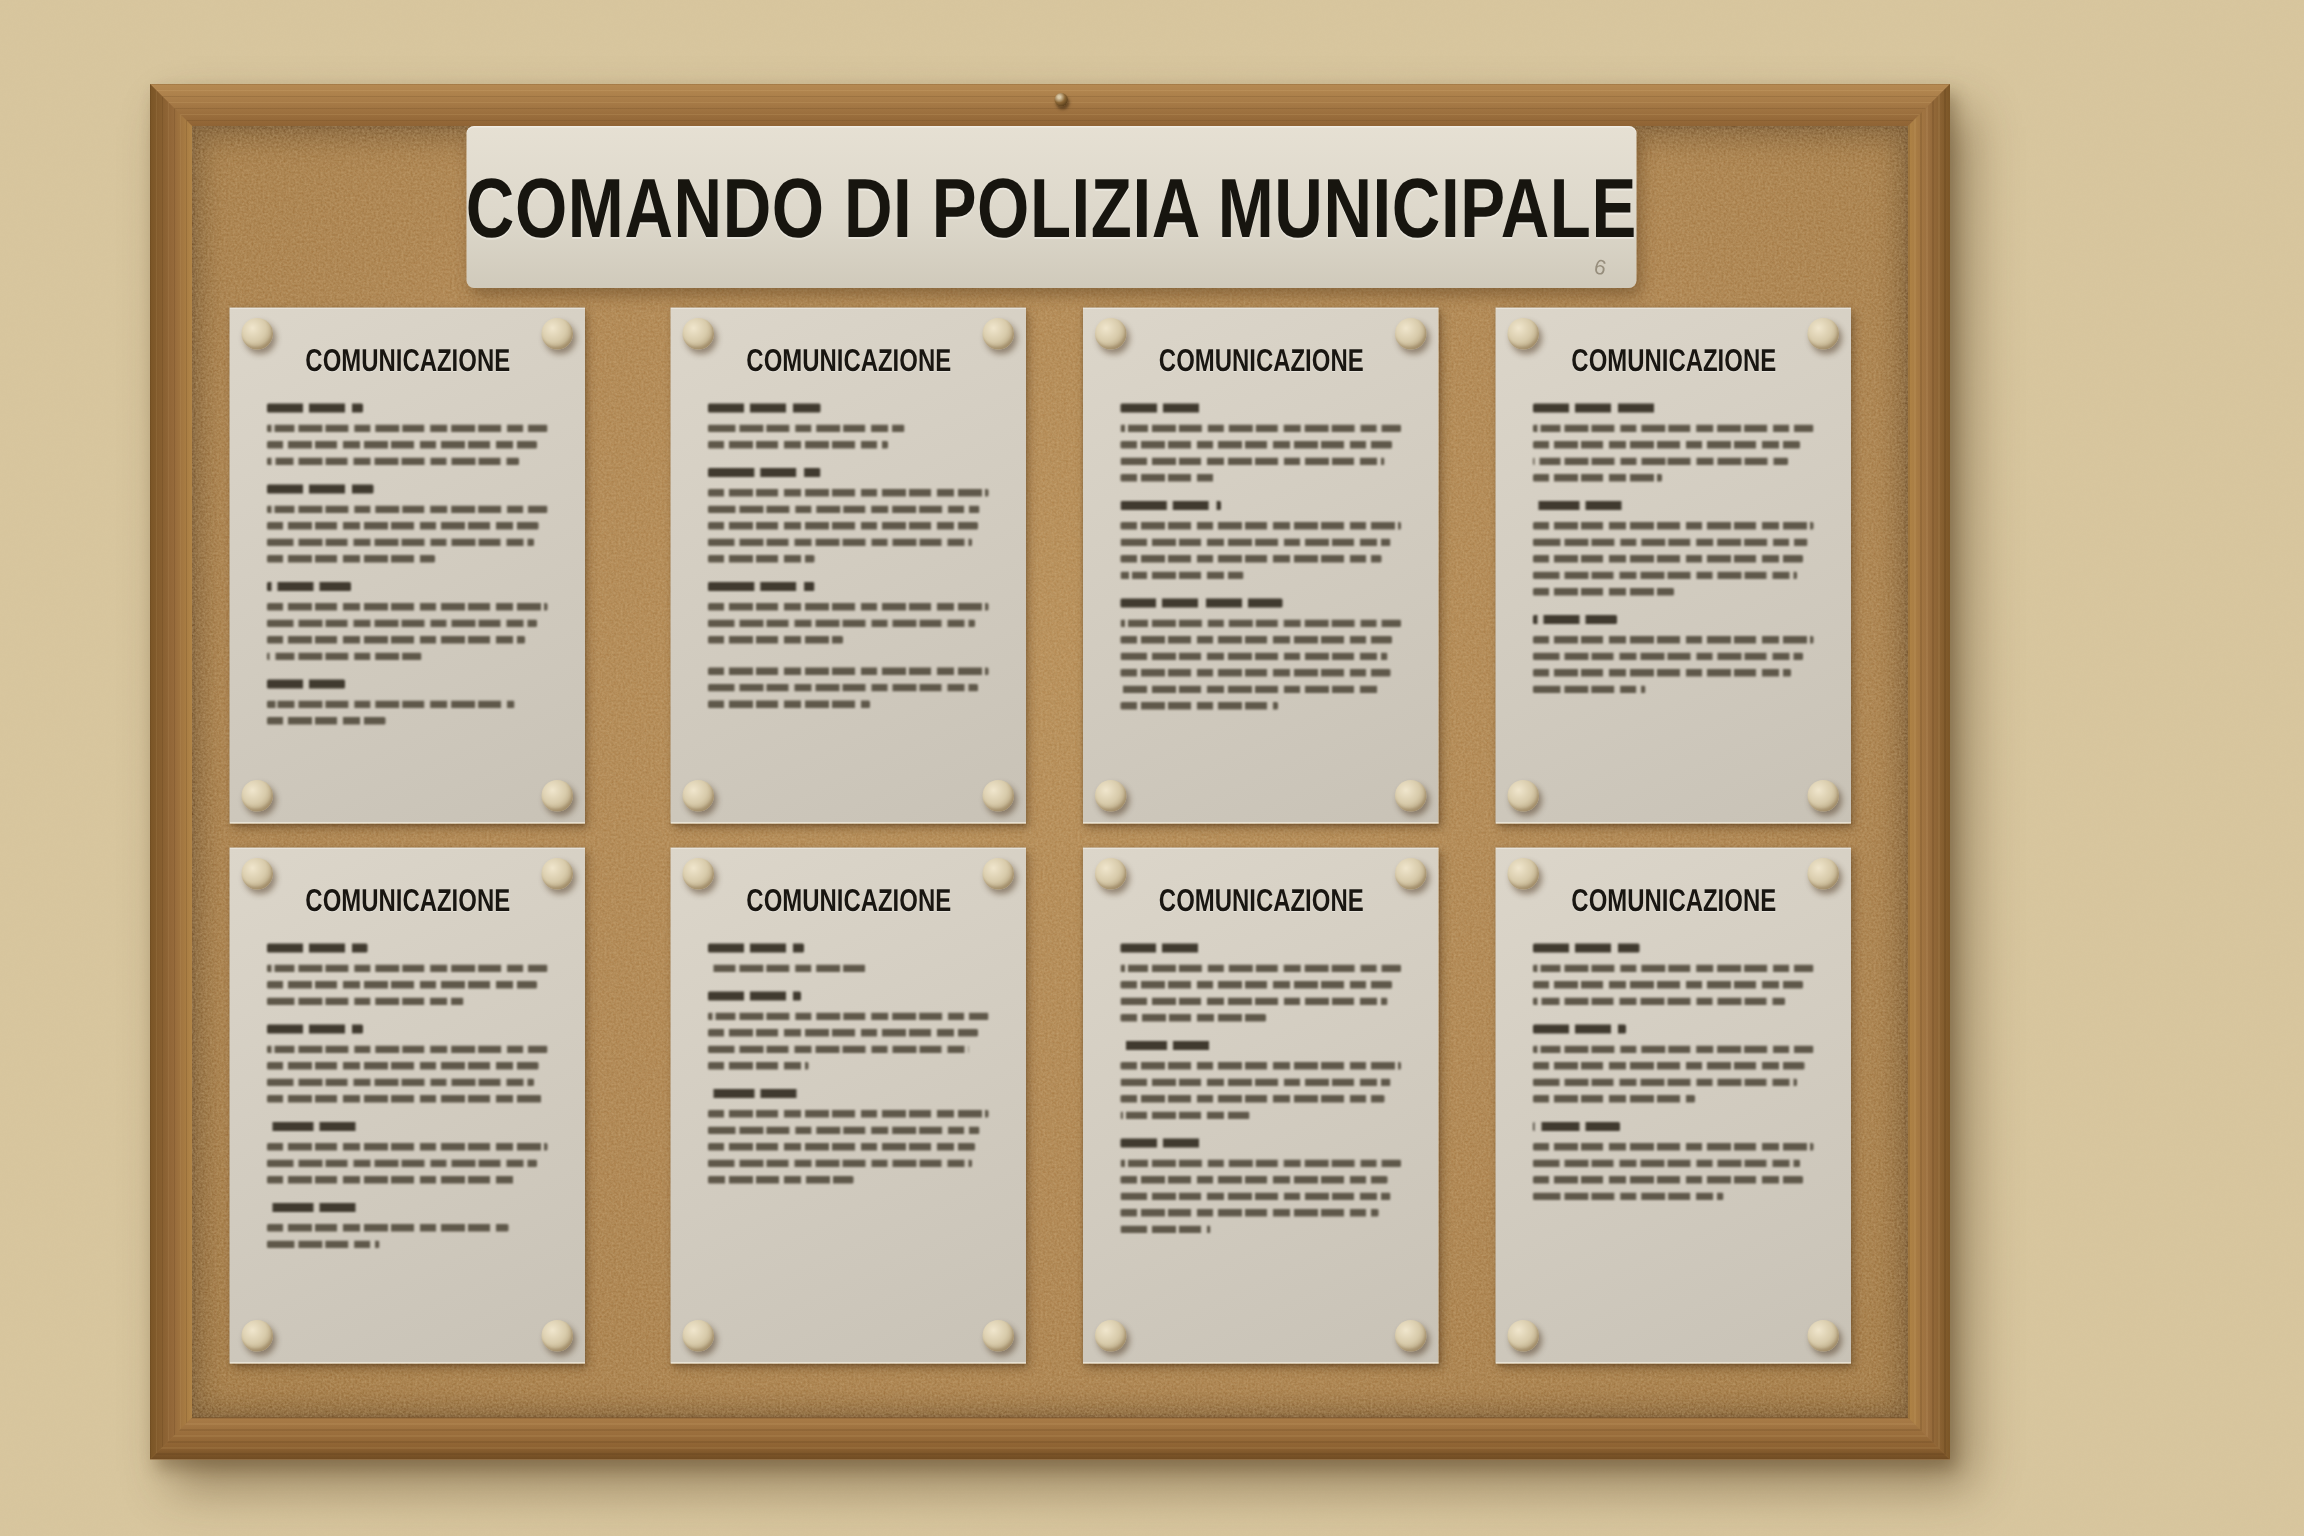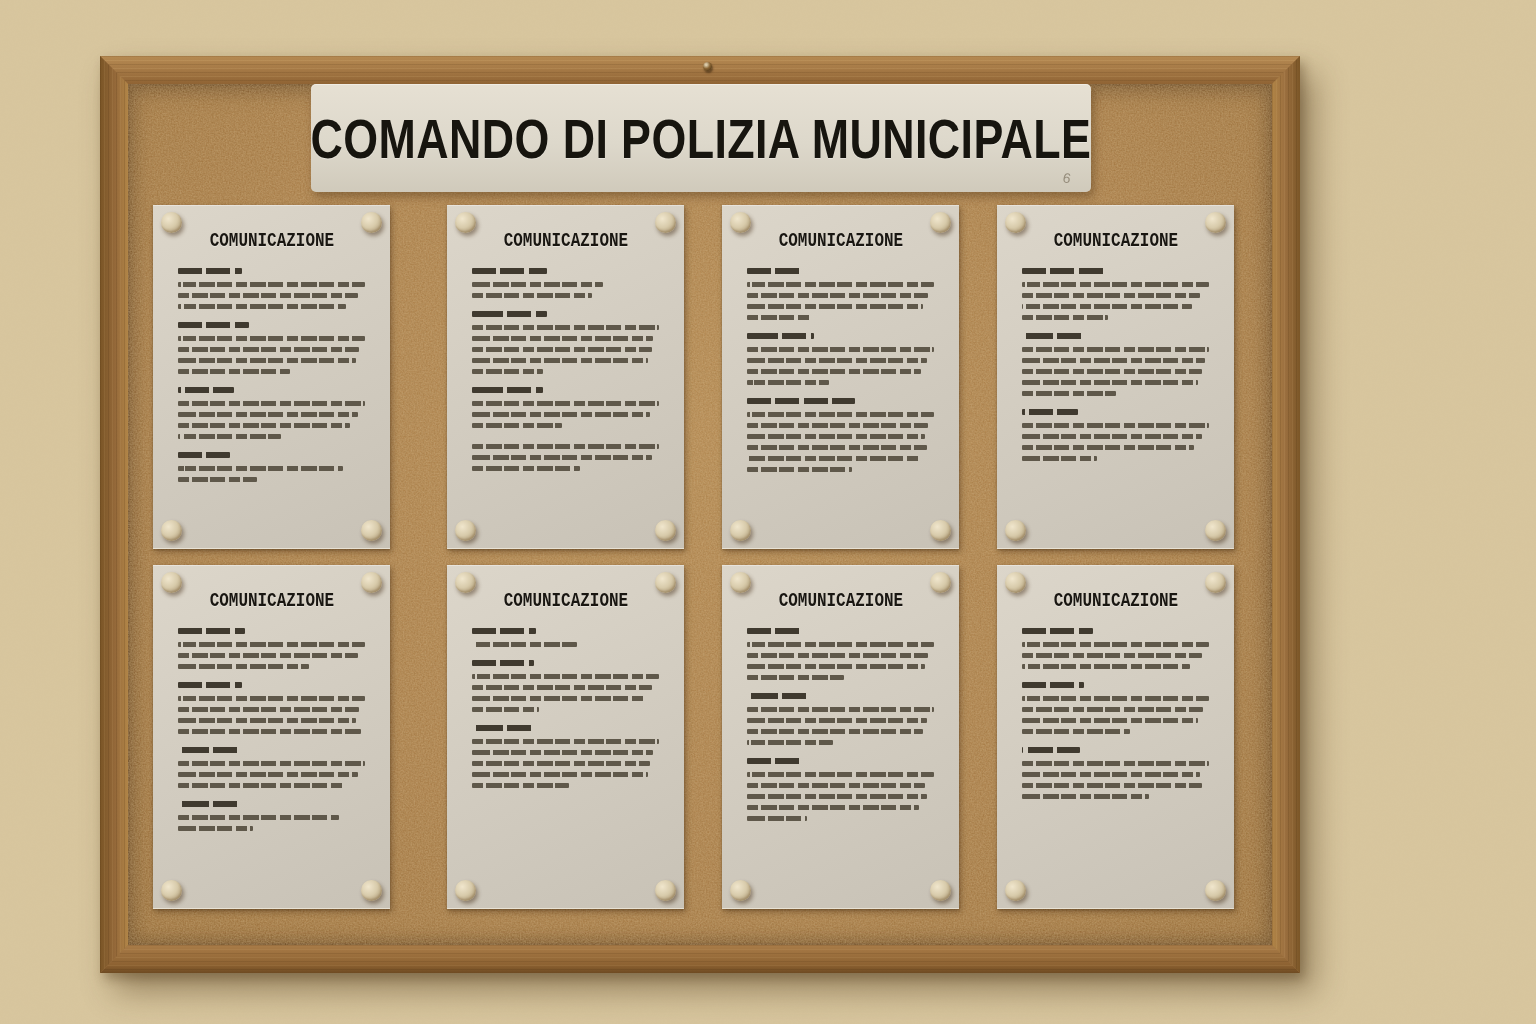--- a/index.html
+++ b/index.html
@@ -76,21 +76,21 @@
     transform:scaleX(.8);transform-origin:50% 50%;
     font-size:56px;font-weight:bold;letter-spacing:.5px;color:#17150f;
     text-shadow:0 1px 0 rgba(255,255,255,.35);
   }
   .pencil-mark{
     position:absolute;right:20px;bottom:6px;
     font-size:14px;color:rgba(100,90,70,.55);transform:rotate(12deg);
   }
 
   
-  .papers-layer{position:absolute;inset:0;font-family:Liberation Mono, monospace;}
+  .papers-layer{position:absolute;inset:0;}
   .paper{
     position:absolute;
     background:linear-gradient(155deg,#dcd6ca 0%,#d3cdc1 45%,#c8c2b6 100%);
     box-shadow:
       2px 3px 6px rgba(60,36,12,.38),
       0 1px 2px rgba(60,36,12,.30),
       inset 0 1px 0 rgba(255,255,255,.35),
       inset 0 -1px 0 rgba(255,250,235,.55);
   }
   .paper-title{

